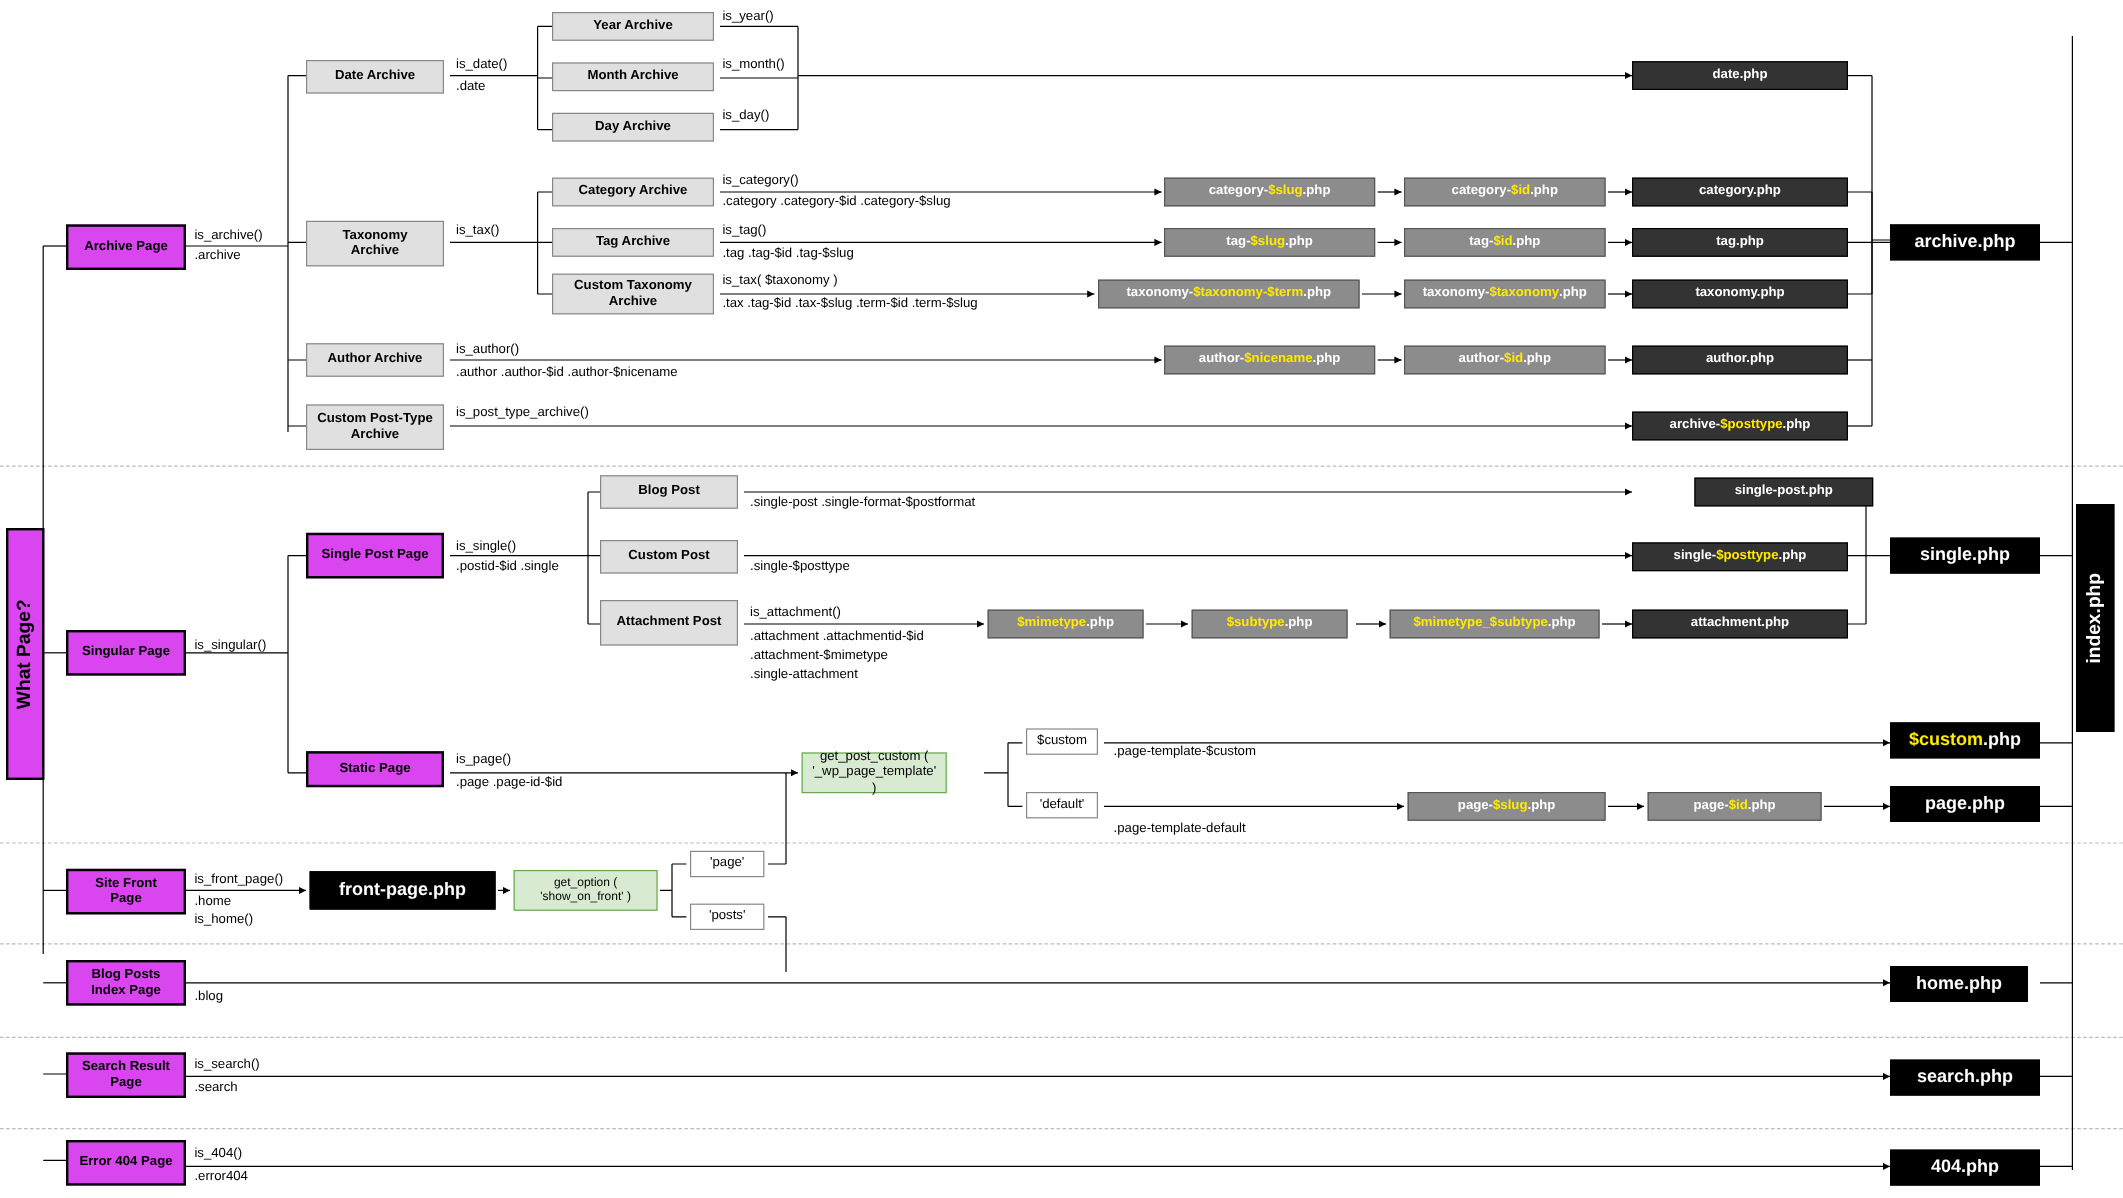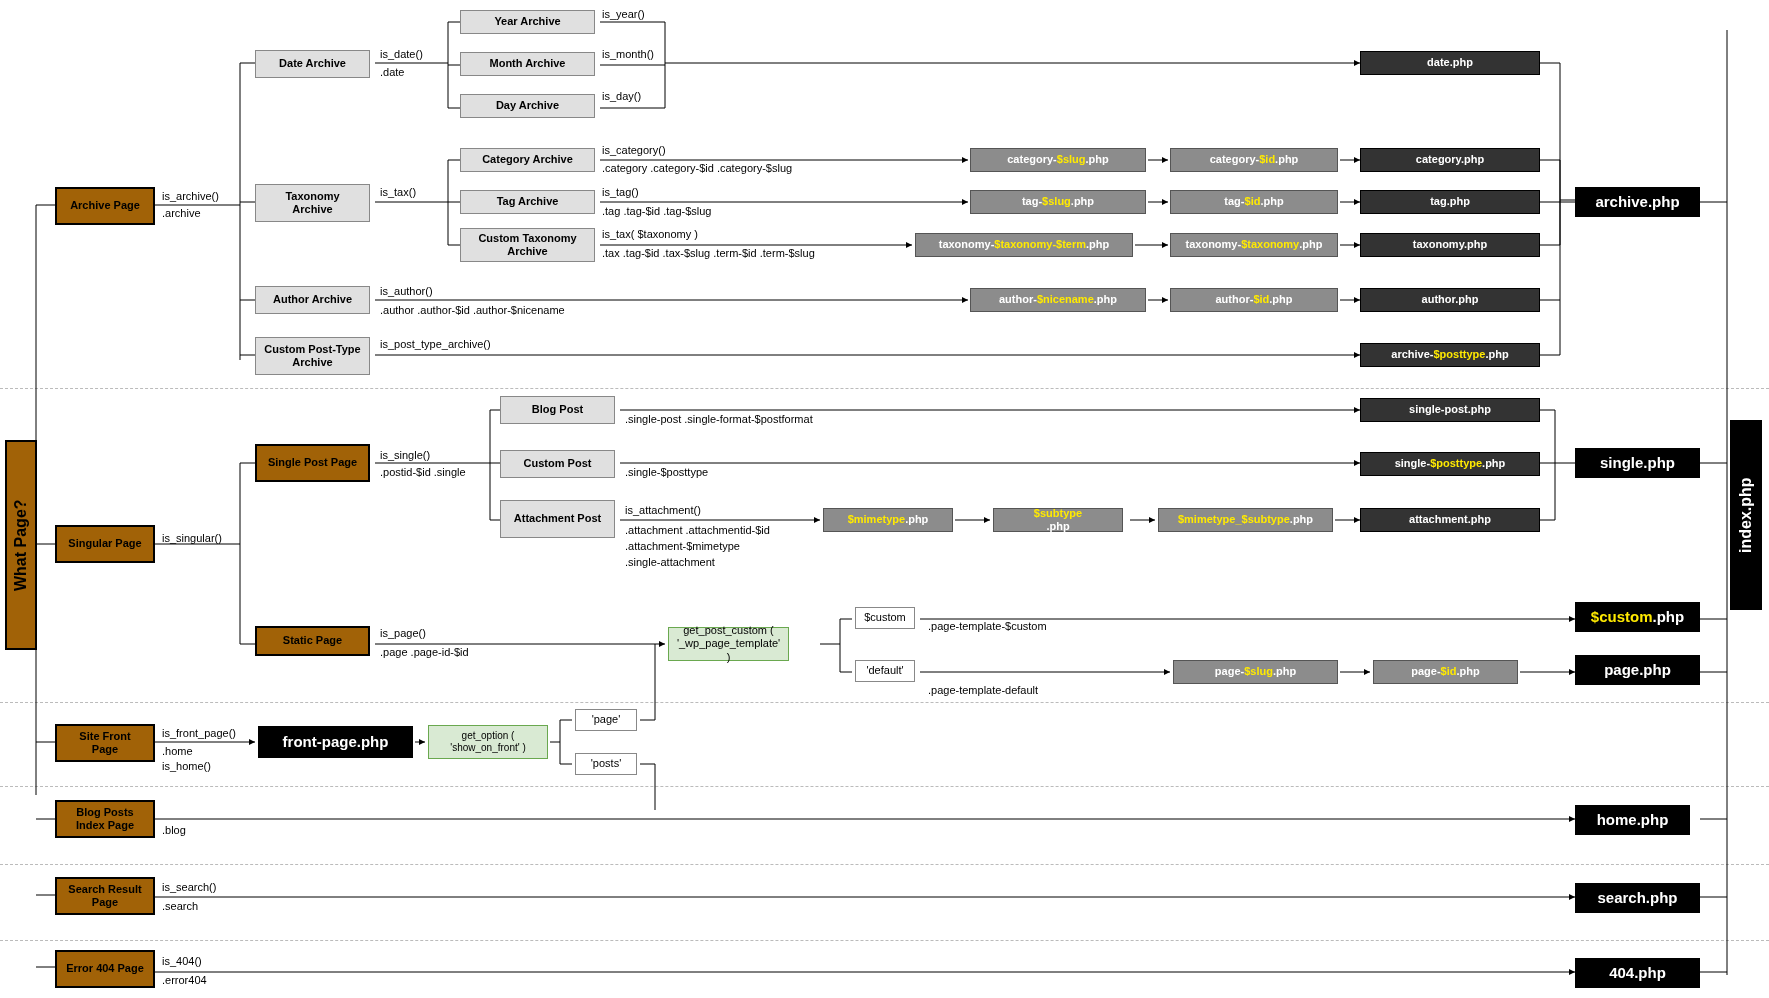--- a/index.html
+++ b/index.html
@@ -16,21 +16,21 @@
     position: absolute;
     border: 1px solid #666;
     padding: 4px 8px;
     text-align: center;
     display: flex;
     align-items: center;
     justify-content: center;
     line-height: 1.2;
     font-weight: bold;
   }
-  .white-box { background: #a16207; border: 2px solid #000; }
+  .white-box { background: #d946ef; border: 2px solid #000; }
   .gray-box  { background: #e0e0e0; border: 1px solid #888; font-weight: bold; }
   .mid-gray  { background: #8c8c8c; color: #fff; font-weight: bold; border: 1px solid #555; }
   .dark-box  { background: #333; color: #fff; font-weight: bold; border: 1px solid #000; }
   .black-box { background: #000; color: #fff; font-weight: bold; border: 1px solid #000; }
   .green-box { background: #d9ead3; border: 1px solid #6aa84f; font-weight: normal; }
   .small-white { background: #fff; border: 1px solid #888; font-weight: normal; }
   .vtext {
     writing-mode: vertical-rl;
     transform: rotate(180deg);
     font-weight: bold;
@@ -244,40 +244,40 @@
 
 <div class="node white-box" style="left:55px; top:525px; width:100px; height:38px;">Singular Page</div>
 <div class="label" style="left:162px; top:532px;">is_singular()</div>
 
 <div class="node white-box" style="left:255px; top:444px; width:115px; height:38px;">Single Post Page</div>
 <div class="label" style="left:380px; top:449px;">is_single()</div>
 <div class="label" style="left:380px; top:466px;">.postid-$id .single</div>
 
 <div class="node gray-box" style="left:500px; top:396px; width:115px; height:28px;">Blog Post</div>
 <div class="label" style="left:625px; top:413px;">.single-post .single-format-$postformat</div>
-<div class="node dark-box" style="left:1360px; top:398px; width:180px; height:24px;">single-post.php</div>
+<div class="node dark-box" style="left:1412px; top:398px; width:149px; height:24px;">single-post.php</div>
 
 <div class="node gray-box" style="left:500px; top:450px; width:115px; height:28px;">Custom Post</div>
 <div class="label" style="left:625px; top:466px;">.single-$posttype</div>
 <div class="node dark-box" style="left:1360px; top:452px; width:180px; height:24px;">
     <span>single-</span>
     <span class="hl">$posttype</span>
     <span>.php</span>
   </div>
 
 <div class="node gray-box" style="left:500px; top:500px; width:115px; height:38px;">Attachment Post</div>
 <div class="label" style="left:625px; top:504px;">is_attachment()</div>
 <div class="label" style="left:625px; top:524px;">.attachment .attachmentid-$id</div>
 <div class="label" style="left:625px; top:540px;">.attachment-$mimetype</div>
 <div class="label" style="left:625px; top:556px;">.single-attachment</div>
 <div class="node mid-gray" style="left:823px; top:508px; width:130px; height:24px;">
     <span class="hl">$mimetype</span>
     <span>.php</span>
   </div>
-<div class="node mid-gray" style="left:993px; top:508px; width:130px; height:24px;flex-direction:column;">
+<div class="node mid-gray" style="left:993px; top:508px; width:130px; height:24px;">
     <span class="hl">$subtype</span>
     <span>.php</span>
   </div>
 <div class="node mid-gray" style="left:1158px; top:508px; width:175px; height:24px;">
     <span class="hl">$mimetype_$subtype</span>
     <span>.php</span>
   </div>
 <div class="node dark-box" style="left:1360px; top:508px; width:180px; height:24px;">attachment.php</div>
 
 <div class="node black-box" style="left:1575px; top:448px; width:125px; height:30px; font-size:15px;">single.php</div>

